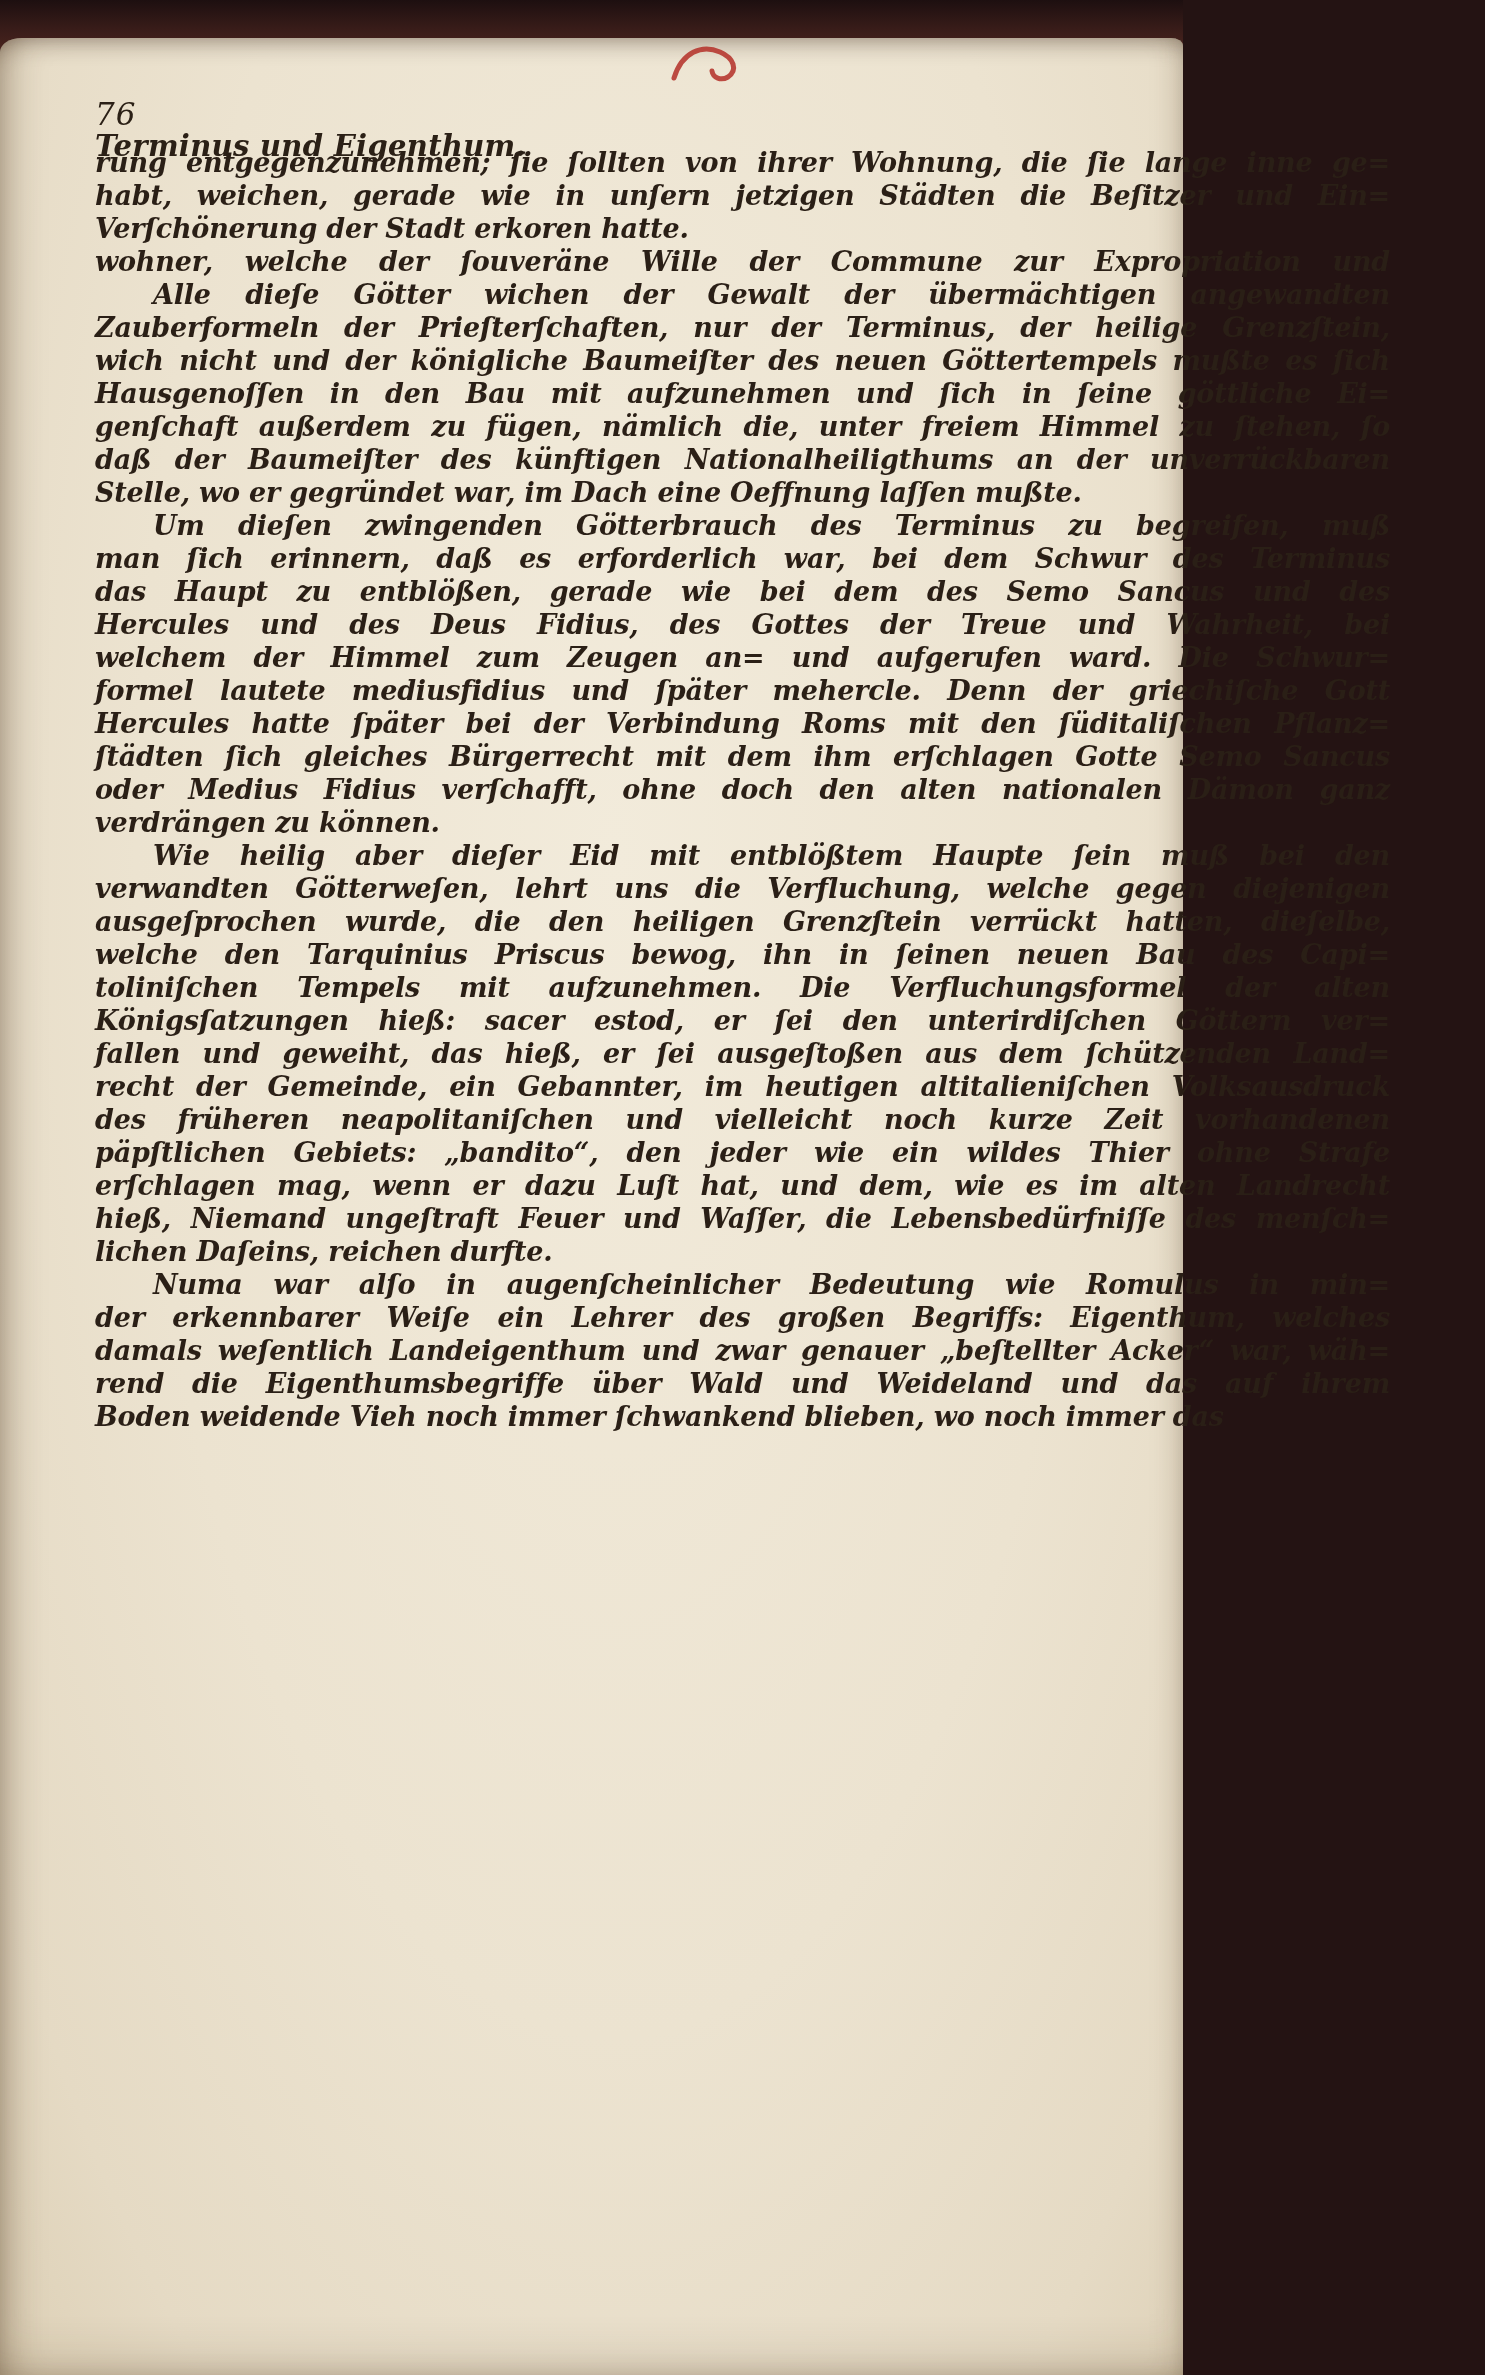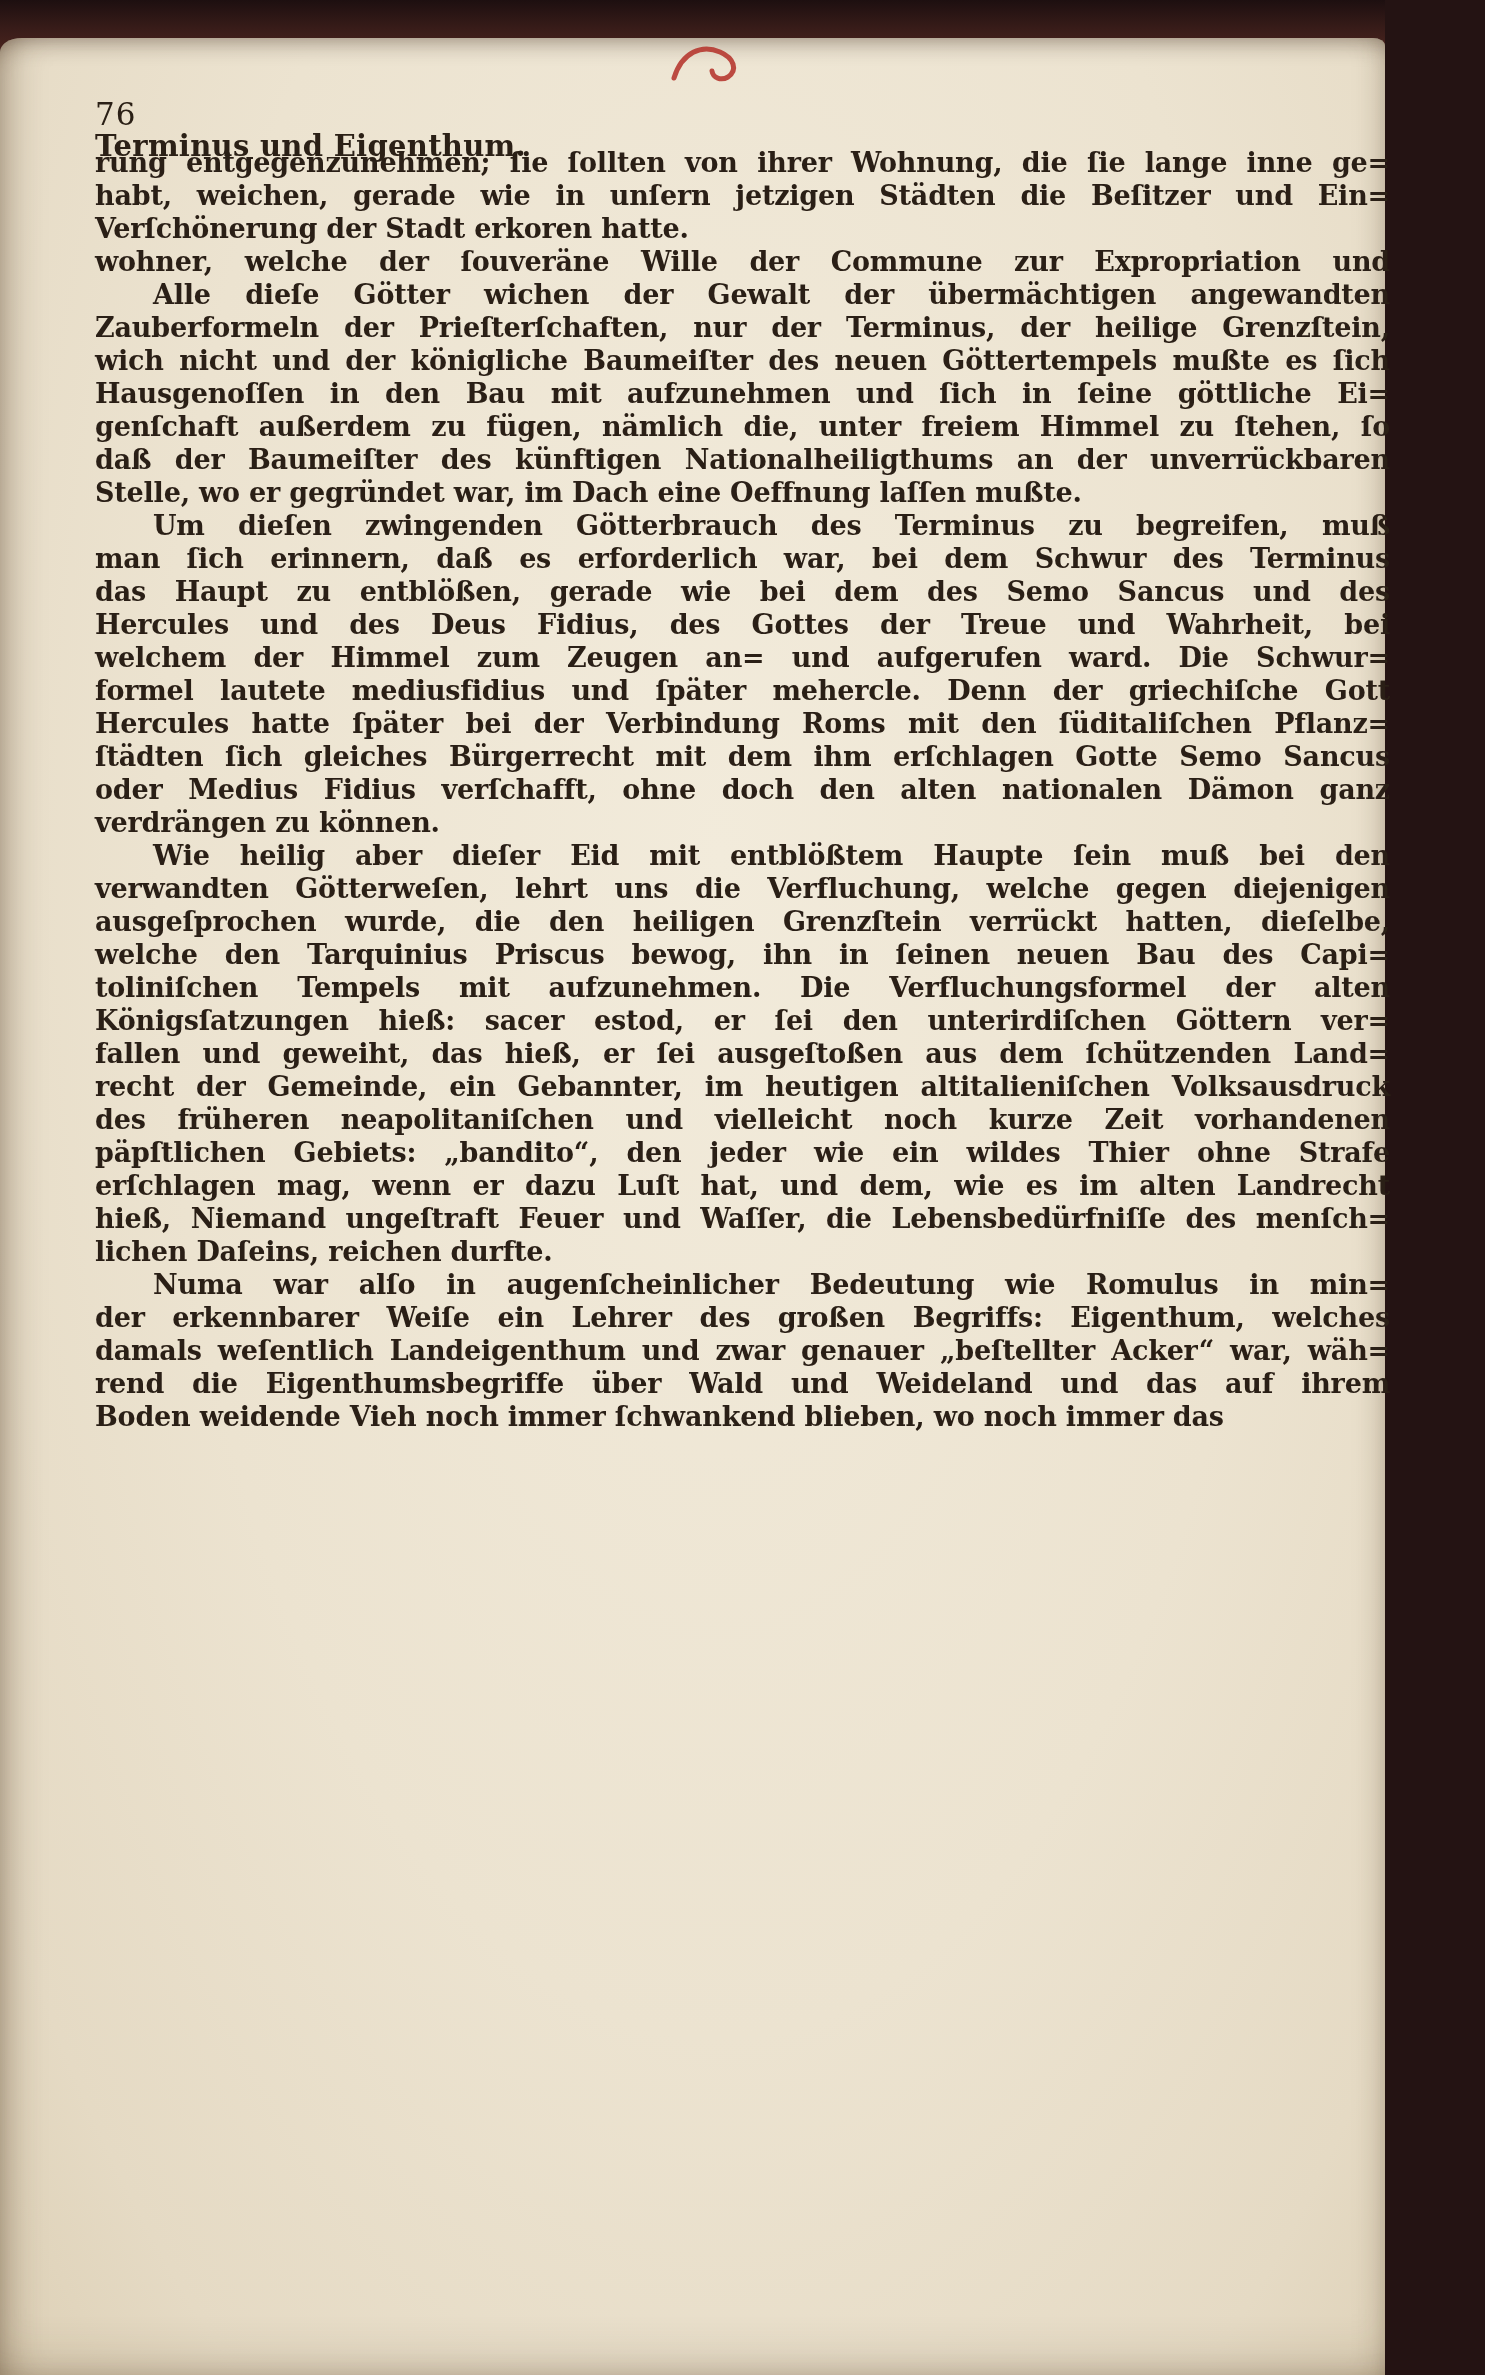--- a/index.html
+++ b/index.html
@@ -6,22 +6,23 @@
     margin: 0;
     padding: 0;
     width: 1485px;
     height: 2375px;
     background: #241313;
     overflow: hidden;
     font-family: "DejaVu Serif", "Liberation Serif", serif;
   }
   .scan {
     position: relative;
-    width: 1385px;
+    width: 1183px;
     height: 2375px;
+    font-style: italic;
   }
   
   .scan-edge-top {
     position: absolute;
     top: 0; left: 0; right: 0;
     height: 52px;
     background: linear-gradient(to bottom, #1d0f10 0%, #381c19 55%, #4a241e 100%);
   }
   
   .paper {

